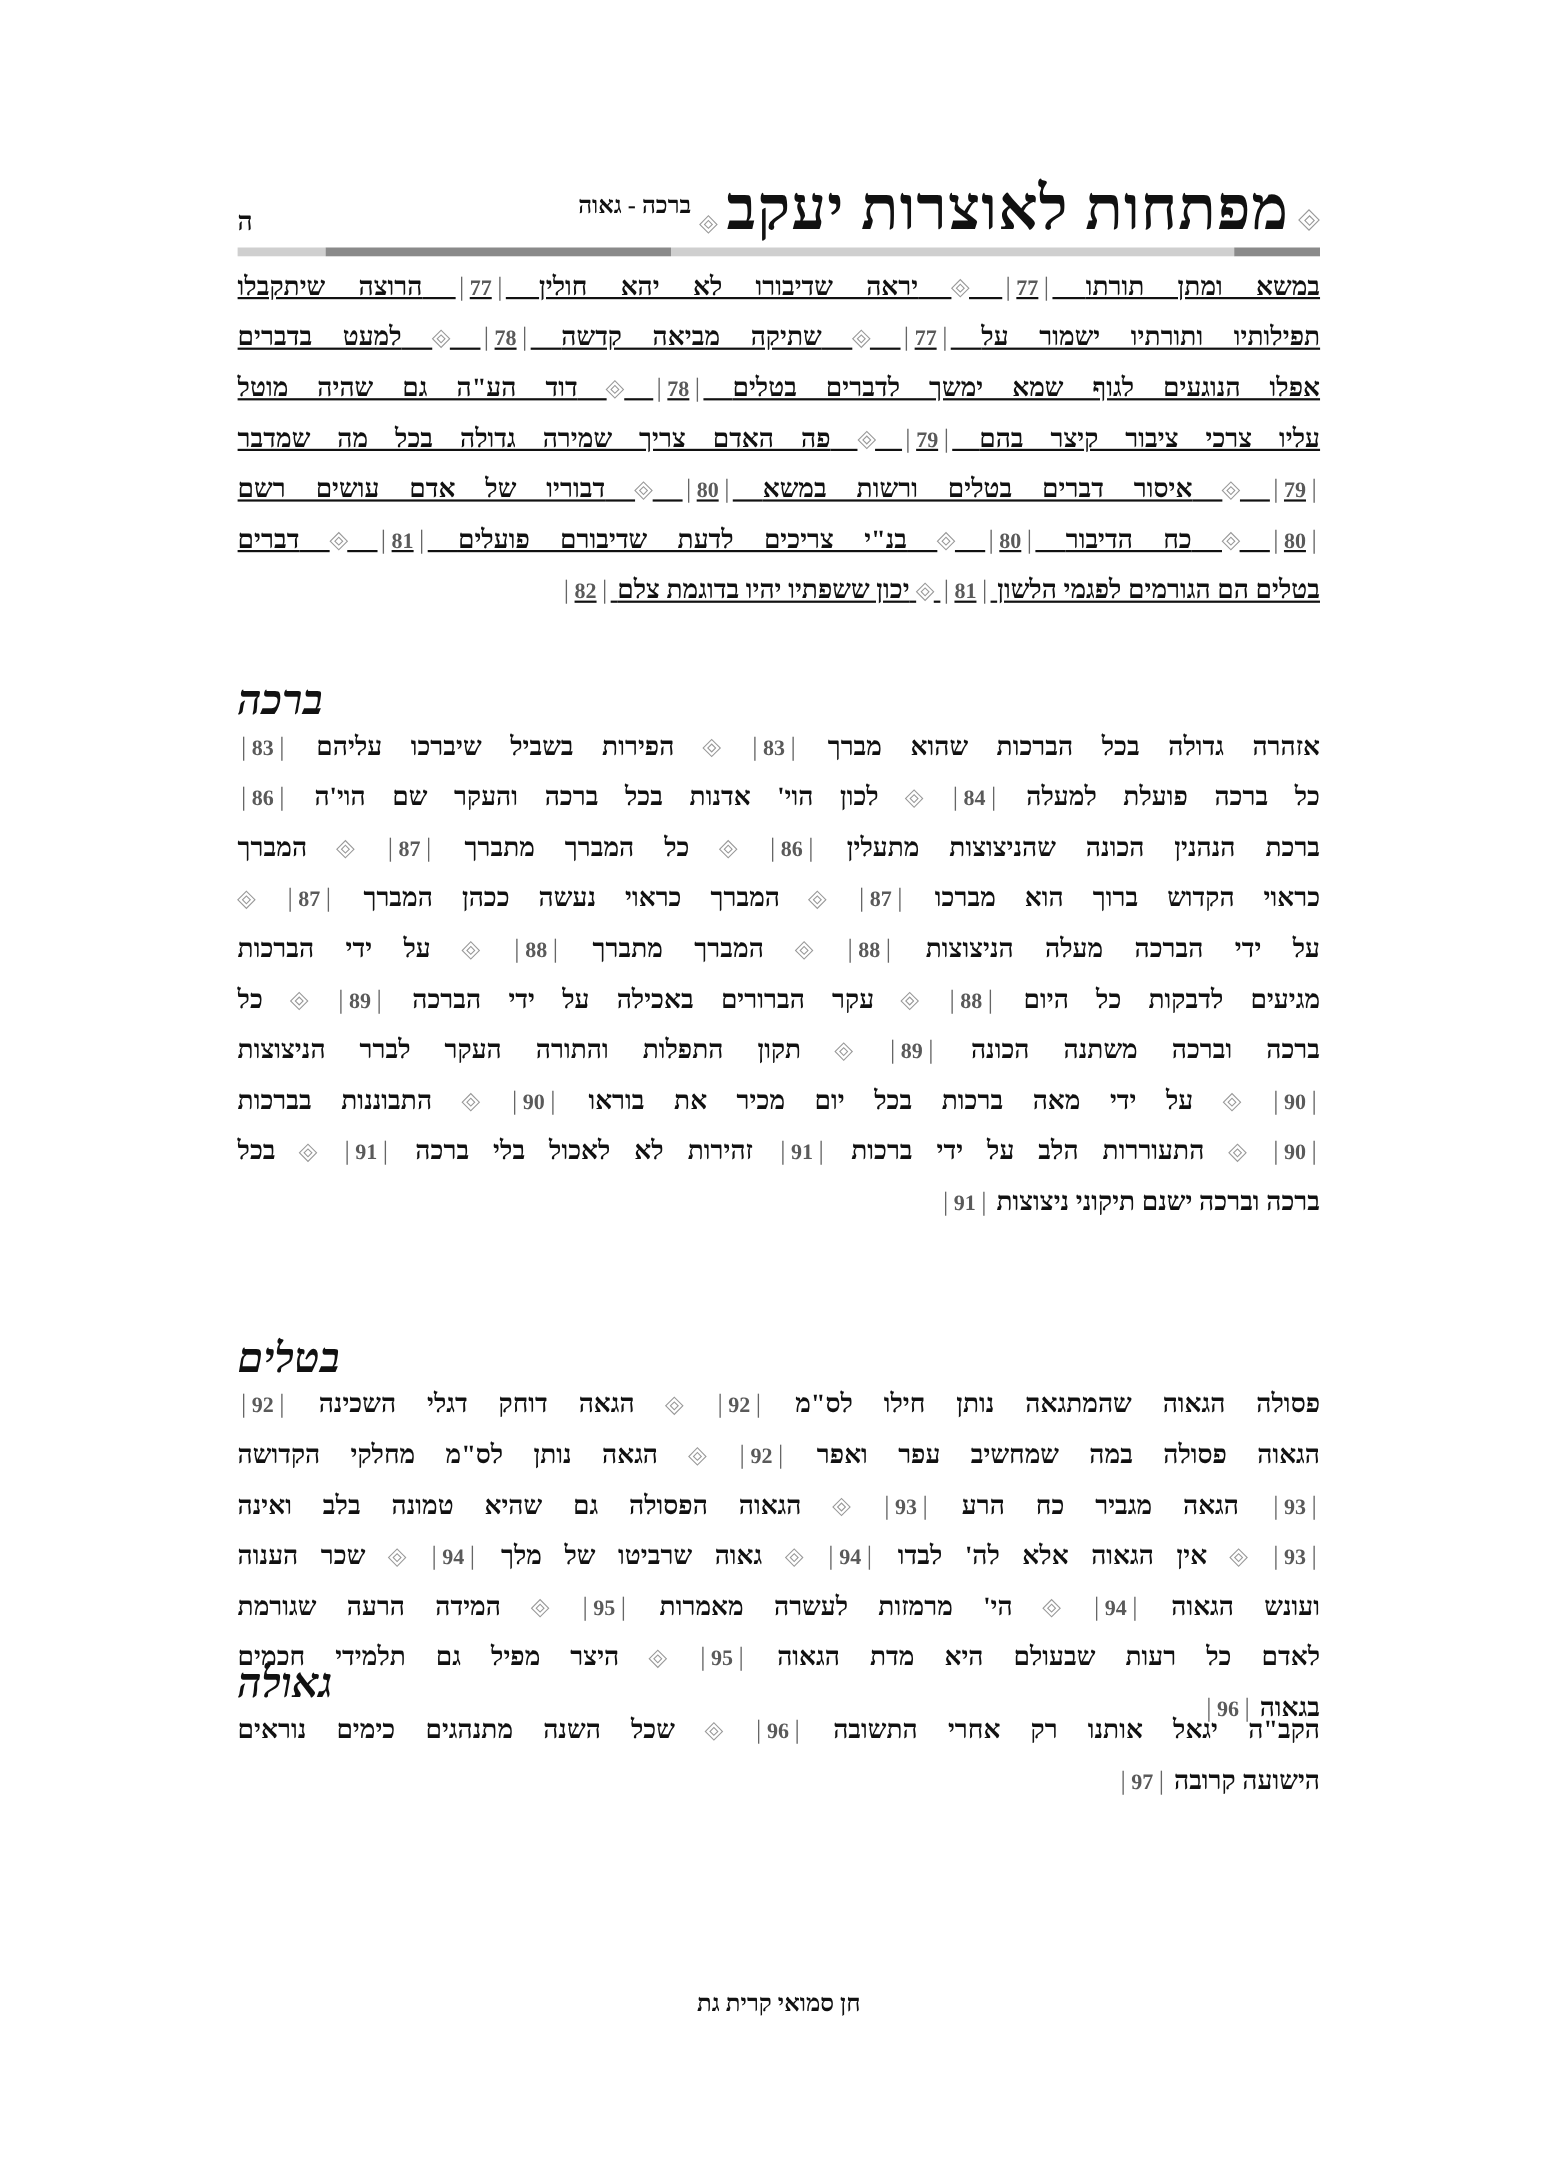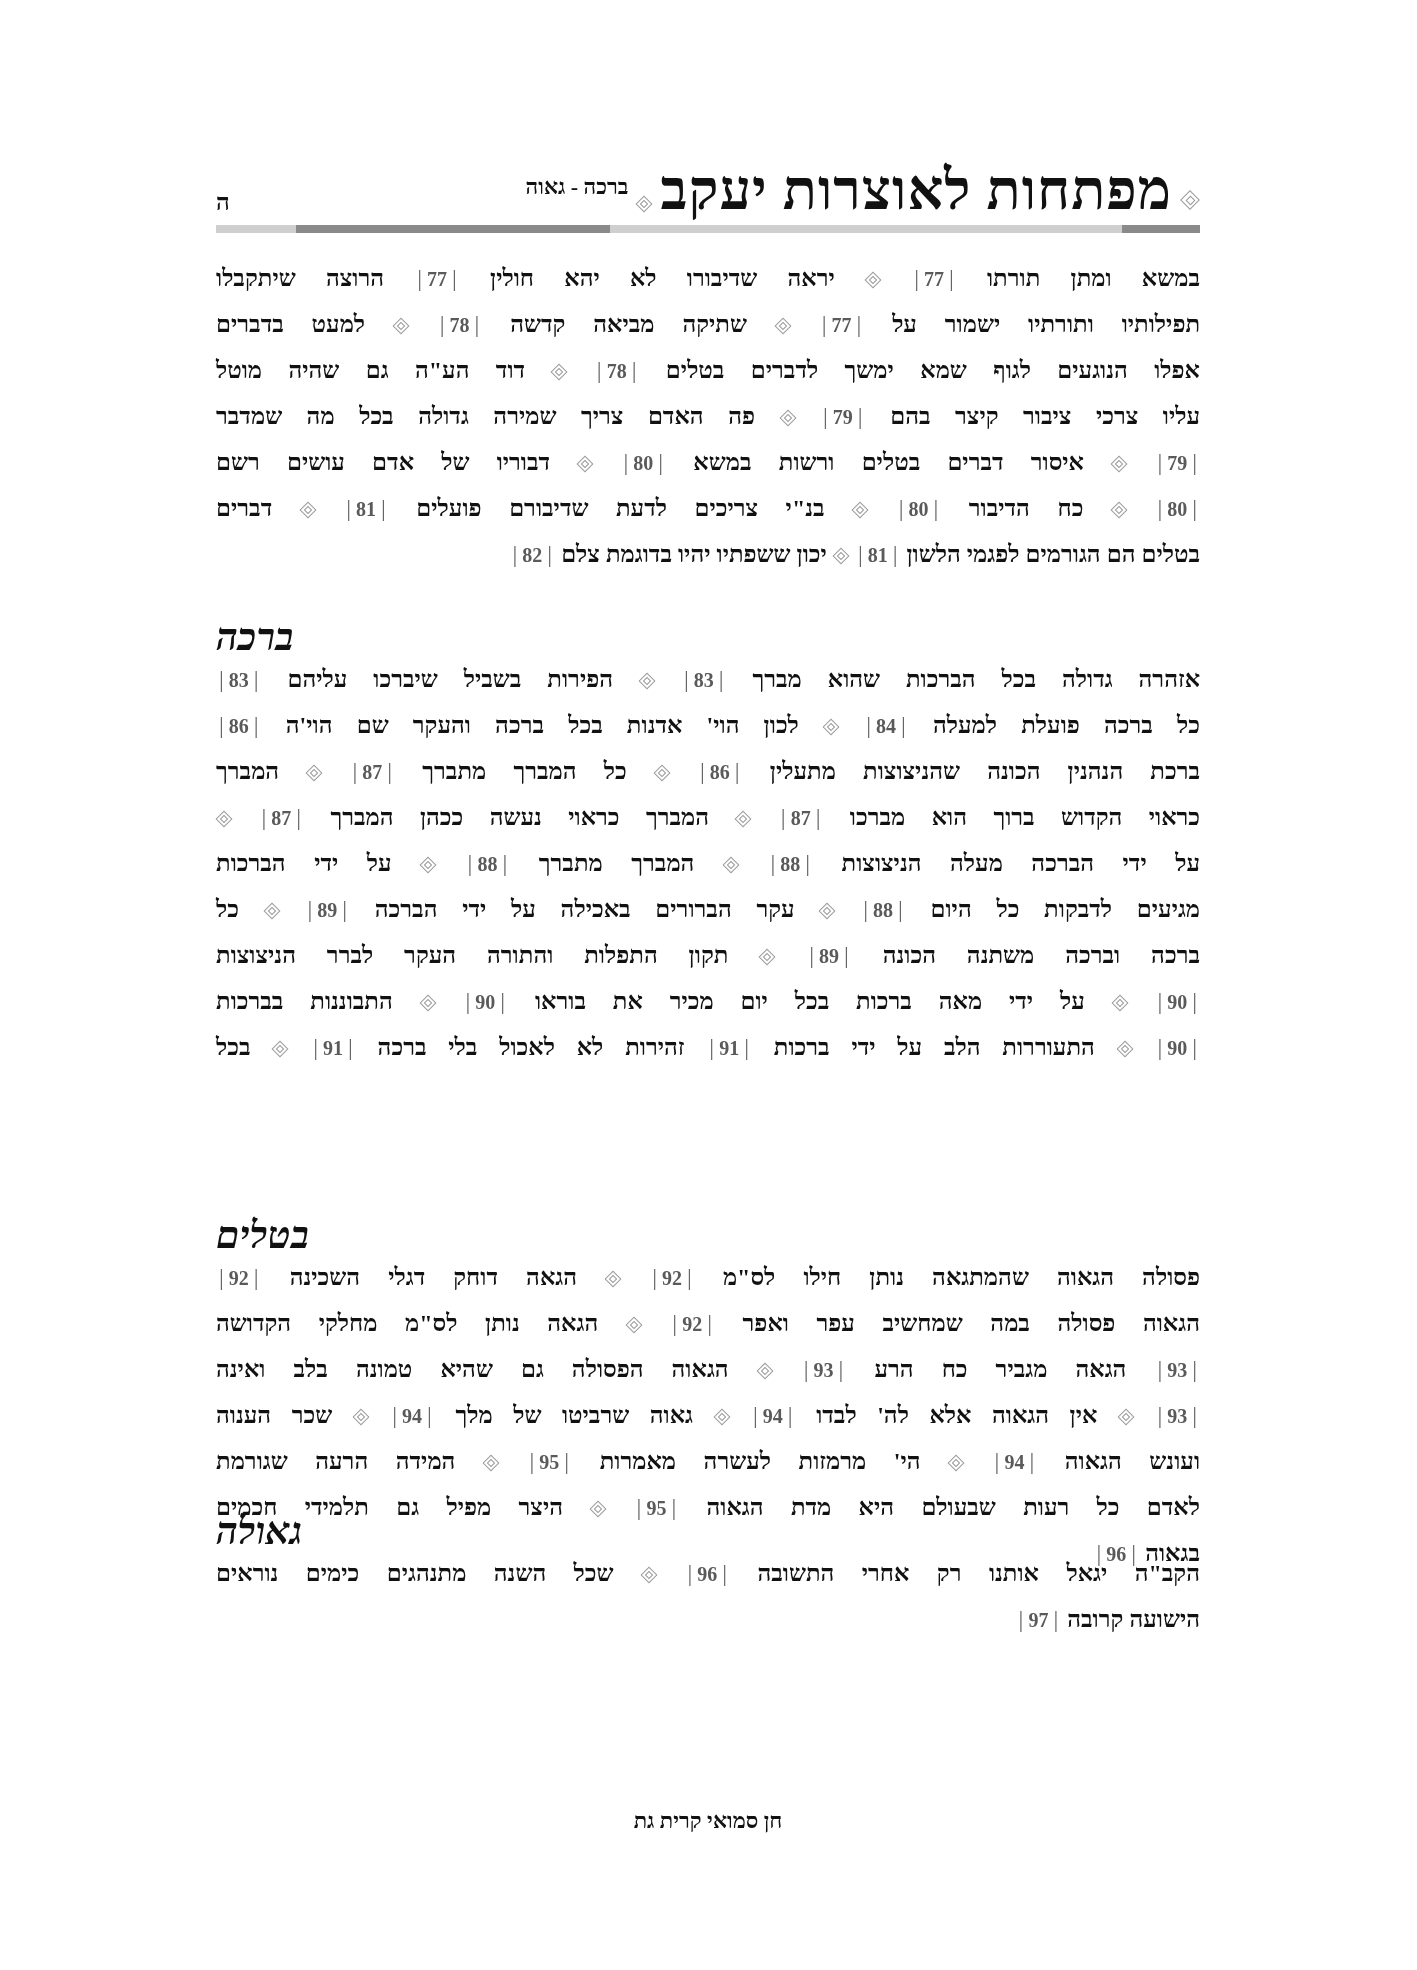--- a/index.html
+++ b/index.html
@@ -49,21 +49,21 @@
     <span class="page-letter">ה</span>
   </div>
 
   <div class="rule" id="rule">
       <div class="seg" style="left: 0px; width: 80px; background: rgb(207, 207, 207);"></div>
       <div class="seg" style="left: 80px; width: 314px; background: rgb(138, 138, 138);"></div>
       <div class="seg" style="left: 394px; width: 512px; background: rgb(207, 207, 207);"></div>
       <div class="seg" style="left: 906px; width: 78px; background: rgb(138, 138, 138);"></div>
     </div>
 
-  <div class="body" id="intro" style="top:255px;">
+  <div class="body" id="intro" style="top:238px;text-decoration:underline;">
       <div class="line"><span>במשא ומתן תורתו</span> <span class="bar">|</span><span class="ref">77</span><span class="bar">|</span> <span class="diamond"></span> <span>יראה שדיבורו לא יהא חולין</span> <span class="bar">|</span><span class="ref">77</span><span class="bar">|</span> <span>הרוצה שיתקבלו</span> </div>
       <div class="line"><span>תפילותיו ותורתיו ישמור על</span> <span class="bar">|</span><span class="ref">77</span><span class="bar">|</span> <span class="diamond"></span> <span>שתיקה מביאה קדשה</span> <span class="bar">|</span><span class="ref">78</span><span class="bar">|</span> <span class="diamond"></span> <span>למעט בדברים</span> </div>
       <div class="line"><span>אפלו הנוגעים לגוף שמא ימשך לדברים בטלים</span> <span class="bar">|</span><span class="ref">78</span><span class="bar">|</span> <span class="diamond"></span> <span>דוד הע"ה גם שהיה מוטל</span> </div>
       <div class="line"><span>עליו צרכי ציבור קיצר בהם</span> <span class="bar">|</span><span class="ref">79</span><span class="bar">|</span> <span class="diamond"></span> <span>פה האדם צריך שמירה גדולה בכל מה שמדבר</span> </div>
       <div class="line"><span class="bar">|</span><span class="ref">79</span><span class="bar">|</span> <span class="diamond"></span> <span>איסור דברים בטלים ורשות במשא</span> <span class="bar">|</span><span class="ref">80</span><span class="bar">|</span> <span class="diamond"></span> <span>דבוריו של אדם עושים רשם</span> </div>
       <div class="line"><span class="bar">|</span><span class="ref">80</span><span class="bar">|</span> <span class="diamond"></span> <span>כח הדיבור</span> <span class="bar">|</span><span class="ref">80</span><span class="bar">|</span> <span class="diamond"></span> <span>בנ"י צריכים לדעת שדיבורם פועלים</span> <span class="bar">|</span><span class="ref">81</span><span class="bar">|</span> <span class="diamond"></span> <span>דברים</span> </div>
       <div class="line last"><span>בטלים הם הגורמים לפגמי הלשון</span> <span class="bar">|</span><span class="ref">81</span><span class="bar">|</span> <span class="diamond"></span> <span>יכון ששפתיו יהיו בדוגמת צלם</span> <span class="bar">|</span><span class="ref">82</span><span class="bar">|</span> </div>
     </div>
 
   <div class="body" id="sec0" style="top:618px;">
@@ -71,20 +71,21 @@
     <div class="lines">
         <div class="line"><span>אזהרה גדולה בכל הברכות שהוא מברך</span> <span class="bar">|</span><span class="ref">83</span><span class="bar">|</span> <span class="diamond"></span> <span>הפירות בשביל שיברכו עליהם</span> <span class="bar">|</span><span class="ref">83</span><span class="bar">|</span> </div>
         <div class="line"><span>כל ברכה פועלת למעלה</span> <span class="bar">|</span><span class="ref">84</span><span class="bar">|</span> <span class="diamond"></span> <span>לכון הוי' אדנות בכל ברכה והעקר שם הוי'ה</span> <span class="bar">|</span><span class="ref">86</span><span class="bar">|</span> </div>
         <div class="line"><span>ברכת הנהנין הכונה שהניצוצות מתעלין</span> <span class="bar">|</span><span class="ref">86</span><span class="bar">|</span> <span class="diamond"></span> <span>כל המברך מתברך</span> <span class="bar">|</span><span class="ref">87</span><span class="bar">|</span> <span class="diamond"></span> <span>המברך</span> </div>
         <div class="line"><span>כראוי הקדוש ברוך הוא מברכו</span> <span class="bar">|</span><span class="ref">87</span><span class="bar">|</span> <span class="diamond"></span> <span>המברך כראוי נעשה ככהן המברך</span> <span class="bar">|</span><span class="ref">87</span><span class="bar">|</span> <span class="diamond"></span> </div>
         <div class="line"><span>על ידי הברכה מעלה הניצוצות</span> <span class="bar">|</span><span class="ref">88</span><span class="bar">|</span> <span class="diamond"></span> <span>המברך מתברך</span> <span class="bar">|</span><span class="ref">88</span><span class="bar">|</span> <span class="diamond"></span> <span>על ידי הברכות</span> </div>
         <div class="line"><span>מגיעים לדבקות כל היום</span> <span class="bar">|</span><span class="ref">88</span><span class="bar">|</span> <span class="diamond"></span> <span>עקר הברורים באכילה על ידי הברכה</span> <span class="bar">|</span><span class="ref">89</span><span class="bar">|</span> <span class="diamond"></span> <span>כל</span> </div>
         <div class="line"><span>ברכה וברכה משתנה  הכונה</span> <span class="bar">|</span><span class="ref">89</span><span class="bar">|</span> <span class="diamond"></span> <span>תקון התפלות והתורה העקר לברר הניצוצות</span> </div>
         <div class="line"><span class="bar">|</span><span class="ref">90</span><span class="bar">|</span> <span class="diamond"></span> <span>על ידי מאה ברכות בכל יום מכיר את בוראו</span> <span class="bar">|</span><span class="ref">90</span><span class="bar">|</span> <span class="diamond"></span> <span>התבוננות בברכות</span> </div>
         <div class="line"><span class="bar">|</span><span class="ref">90</span><span class="bar">|</span> <span class="diamond"></span> <span>התעוררות הלב על ידי ברכות</span> <span class="bar">|</span><span class="ref">91</span><span class="bar">|</span> <span>זהירות לא לאכול בלי ברכה</span> <span class="bar">|</span><span class="ref">91</span><span class="bar">|</span> <span class="diamond"></span> <span>בכל</span> </div>
+        <div class="line last"><span>ברכה וברכה ישנם תיקוני ניצוצות</span> <span class="bar">|</span><span class="ref">91</span><span class="bar">|</span> </div>
       </div>
   </div>
 
   <div class="body" id="sec1" style="top:1216px;">
     <div class="section-title">בטלים</div>
     <div class="lines">
         <div class="line"><span>פסולה הגאוה שהמתגאה נותן חילו לס"מ</span> <span class="bar">|</span><span class="ref">92</span><span class="bar">|</span> <span class="diamond"></span> <span>הגאה דוחק דגלי השכינה</span> <span class="bar">|</span><span class="ref">92</span><span class="bar">|</span> </div>
         <div class="line"><span>הגאוה פסולה במה שמחשיב עפר ואפר</span> <span class="bar">|</span><span class="ref">92</span><span class="bar">|</span> <span class="diamond"></span> <span>הגאה נותן לס"מ מחלקי הקדושה</span> </div>
         <div class="line"><span class="bar">|</span><span class="ref">93</span><span class="bar">|</span> <span>הגאה מגביר כח הרע</span> <span class="bar">|</span><span class="ref">93</span><span class="bar">|</span> <span class="diamond"></span> <span>הגאוה הפסולה גם שהיא טמונה בלב ואינה</span> </div>
         <div class="line"><span class="bar">|</span><span class="ref">93</span><span class="bar">|</span> <span class="diamond"></span> <span>אין הגאוה אלא לה' לבדו</span> <span class="bar">|</span><span class="ref">94</span><span class="bar">|</span> <span class="diamond"></span> <span>גאוה שרביטו של מלך</span> <span class="bar">|</span><span class="ref">94</span><span class="bar">|</span> <span class="diamond"></span> <span>שכר הענוה</span> </div>

